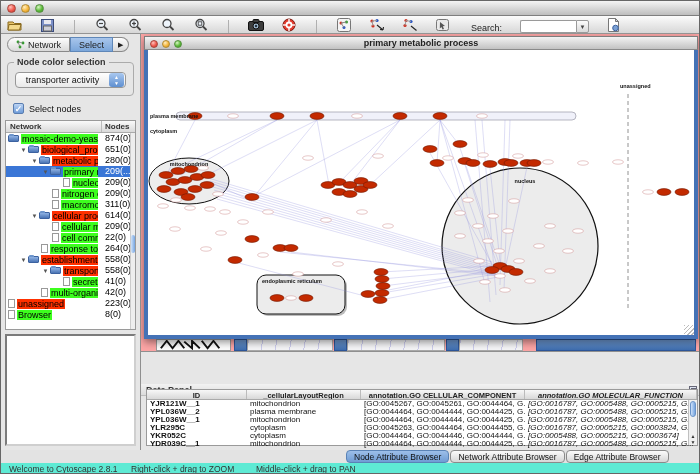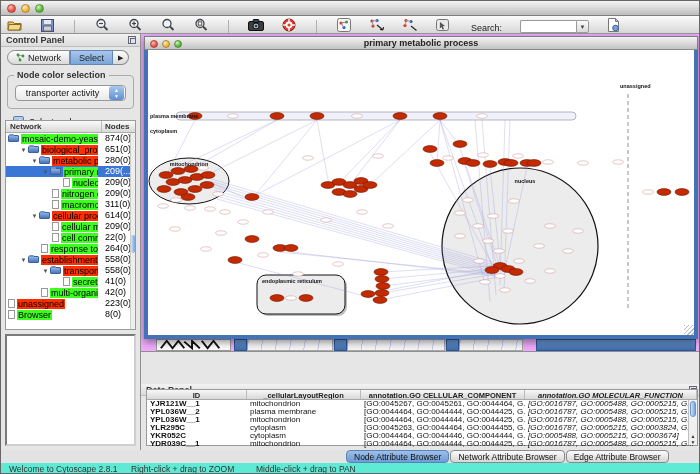--- a/index.html
+++ b/index.html
@@ -88,21 +88,21 @@
   .tcount{position:absolute;left:99px;top:0;font-size:9px;color:#000;line-height:11px;}
   .tree-row.selected .tcount{color:#fff;}
   .tree-scroll{position:absolute;right:0;top:12px;bottom:0;width:5px;background:#eee;border-left:1px solid #ccc;}
   .tree-thumb{position:absolute;left:0;right:0;top:52%;height:18px;border-radius:3px;
     background:linear-gradient(90deg,#cfe2fa,#76a5e0);}
 
   .birdseye{position:absolute;left:4px;right:4px;bottom:4px;height:112px;background:#fff;
     border:2px inset #cfcfcf;}
 
   
-  .mdi{position:absolute;left:140px;top:33px;width:560px;height:317px;background:#f0abfc;overflow:hidden;}
+  .mdi{position:absolute;left:140px;top:33px;width:560px;height:317px;background:#fca5a5;overflow:hidden;}
   .net-window{position:absolute;left:3px;top:2px;width:554px;height:303px;
     box-shadow:0 3px 8px rgba(0,0,0,.45);}
   .nw-titlebar{position:relative;height:14px;background:linear-gradient(#f3f3f3,#c2c2c2);
     border:1px solid #7d7d7d;border-bottom:1px solid #8a8a8a;}
   .nw-titlebar .title{position:absolute;left:0;right:0;top:1px;text-align:center;font-size:9px;
     font-weight:bold;color:#222;}
   .nw-lights{position:absolute;left:5px;top:3px;display:flex;gap:4px;}
   .nw-lights .light{width:8px;height:8px;}
   .nw-canvas{position:relative;height:289px;background:#fff;
     border-left:4px solid #4472b6;border-right:4px solid #4472b6;border-bottom:4px solid #4472b6;}
@@ -278,24 +278,20 @@
     <button class="tb">
         <svg width="13" height="14" viewBox="0 0 13 14">
           <path d="M1.5 0.5 h7 l3 3 V13.5 h-10 Z" fill="#fff" stroke="#777"></path>
           <path d="M8.5 0.5 l3 3 h-3 Z" fill="#cfd8e8" stroke="#777"></path>
           <circle cx="8.5" cy="10" r="2.8" fill="#7aa0d4" stroke="#3c62a0"></circle>
         </svg>
       </button>
   </div>
 
   <div class="control-panel">
-    <div class="cp-header">
-      <span class="cp-title">Control Panel</span>
-      <span class="float-icon"></span>
-    </div>
     <div class="cp-tabs">
       <button class="cp-tab first">
         <svg width="9" height="9" viewBox="0 0 9 9">
             <circle cx="2" cy="2" r="1.4" fill="#2f9e2a"></circle>
             <circle cx="7" cy="3" r="1.4" fill="#2f9e2a"></circle>
             <circle cx="4" cy="7" r="1.4" fill="#2f9e2a"></circle>
             <line x1="2" y1="2" x2="7" y2="3" stroke="#777" stroke-width="0.7"></line>
             <line x1="2" y1="2" x2="4" y2="7" stroke="#777" stroke-width="0.7"></line>
           </svg>
         <span>Network</span>

